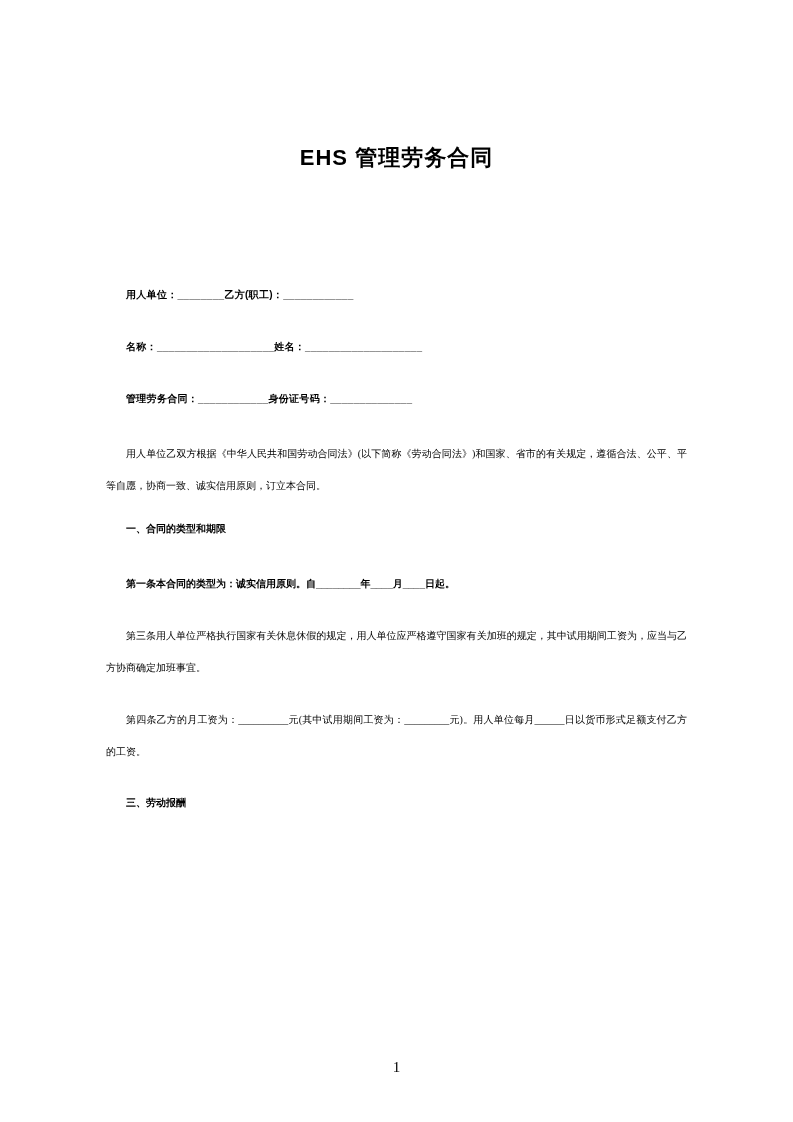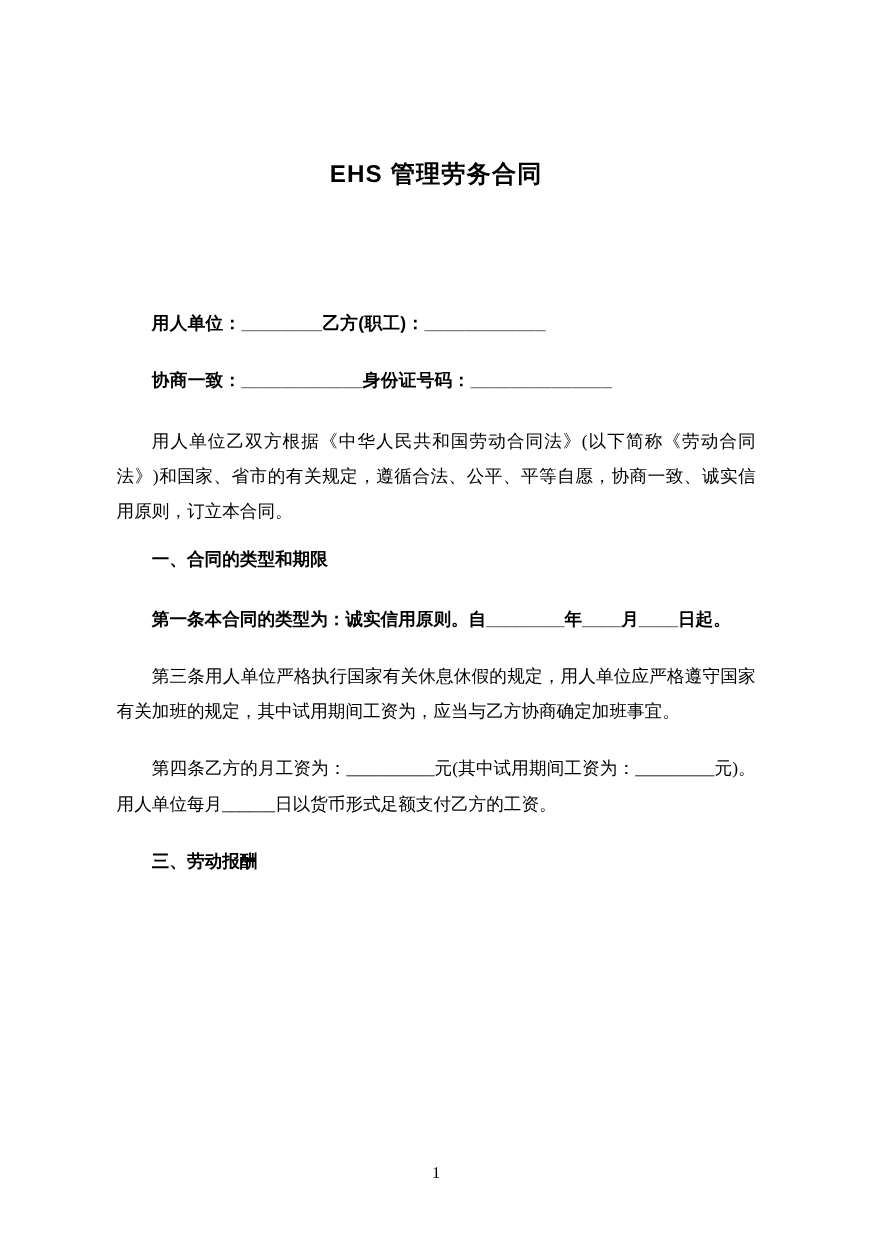--- a/index.html
+++ b/index.html
@@ -22,21 +22,21 @@
   }
   .doc-title {
     font-size: 22px;
     font-weight: bold;
     text-align: center;
     letter-spacing: 1px;
     margin: 0 0 106px 0;
     font-family: "Liberation Sans", "DejaVu Sans", sans-serif;
   }
   .block {
-    font-size: 16px;
+    font-size: 10px;
     line-height: 32px;
     text-indent: 2em;
     text-align: justify;
     margin: 0 0 20px 0;
     word-break: break-all;
   }
   .field {
     font-weight: bold;
     font-family: "Liberation Sans", "DejaVu Sans", sans-serif;
     letter-spacing: 0.3px;
@@ -66,22 +66,23 @@
 </style>
 </head>
 <body>
 
 <div class="page">
 
   <h1 class="doc-title">EHS 管理劳务合同</h1>
 
   <p class="block field">用人单位：________乙方(职工)：____________</p>
 
+  <p class="block field">名称：____________________姓名：____________________</p>
 
-  <p class="block field">协商一致：____________身份证号码：______________</p>
+  <p class="block field">管理劳务合同：____________身份证号码：______________</p>
 
   <p class="block intro">用人单位乙双方根据《中华人民共和国劳动合同法》(以下简称《劳动合同法》)和国家、省市的有关规定，遵循合法、公平、平等自愿，协商一致、诚实信用原则，订立本合同。</p>
 
   <p class="block heading">一、合同的类型和期限</p>
 
   <p class="block clause-bold">第一条本合同的类型为：诚实信用原则。自________年____月____日起。</p>
 
 
 
   <p class="block">第三条用人单位严格执行国家有关休息休假的规定，用人单位应严格遵守国家有关加班的规定，其中试用期间工资为，应当与乙方协商确定加班事宜。</p>

